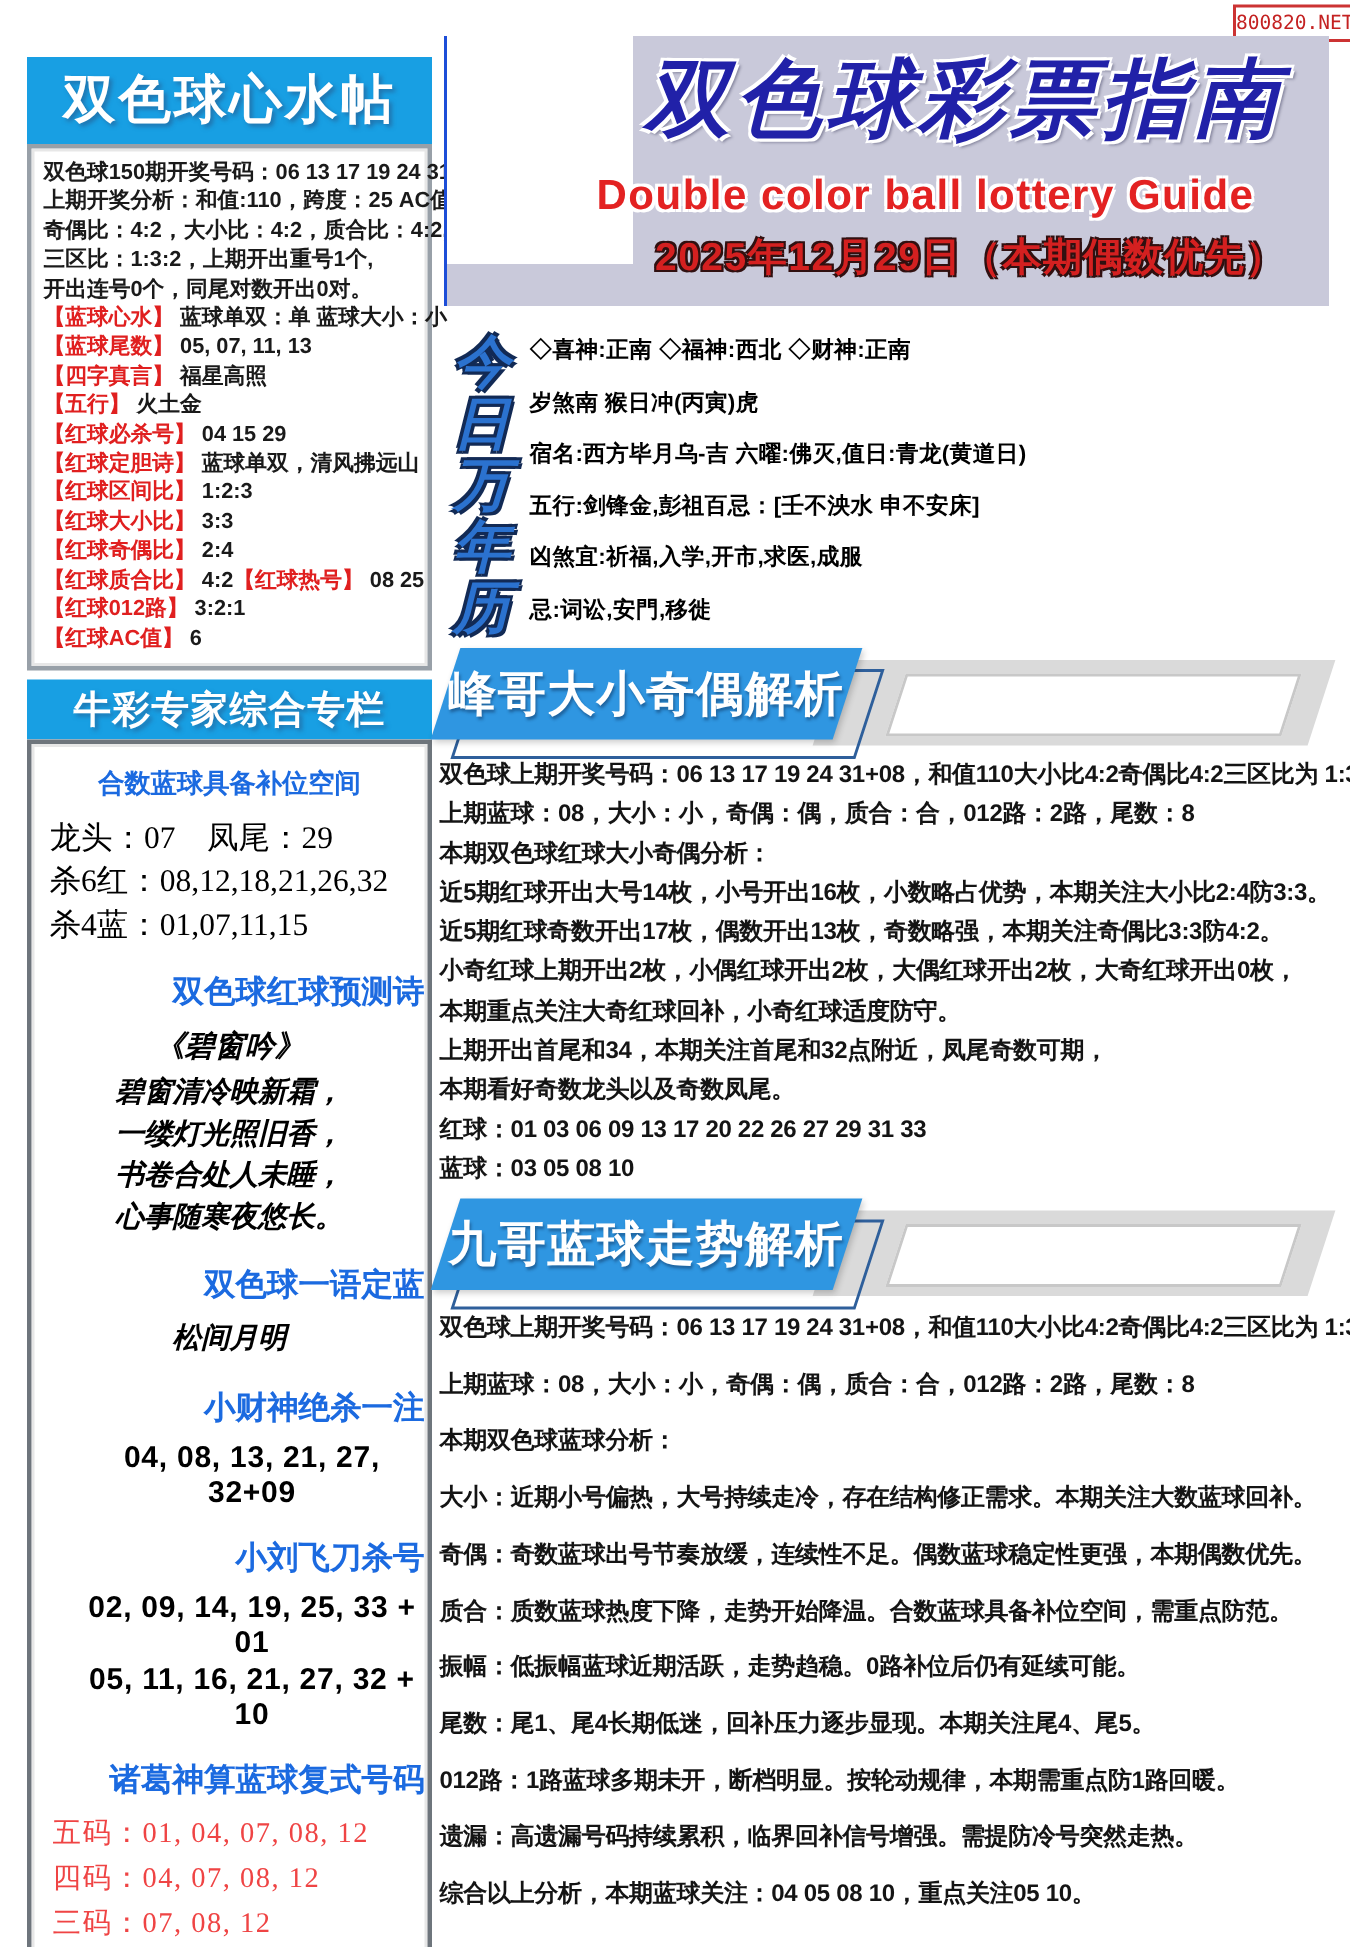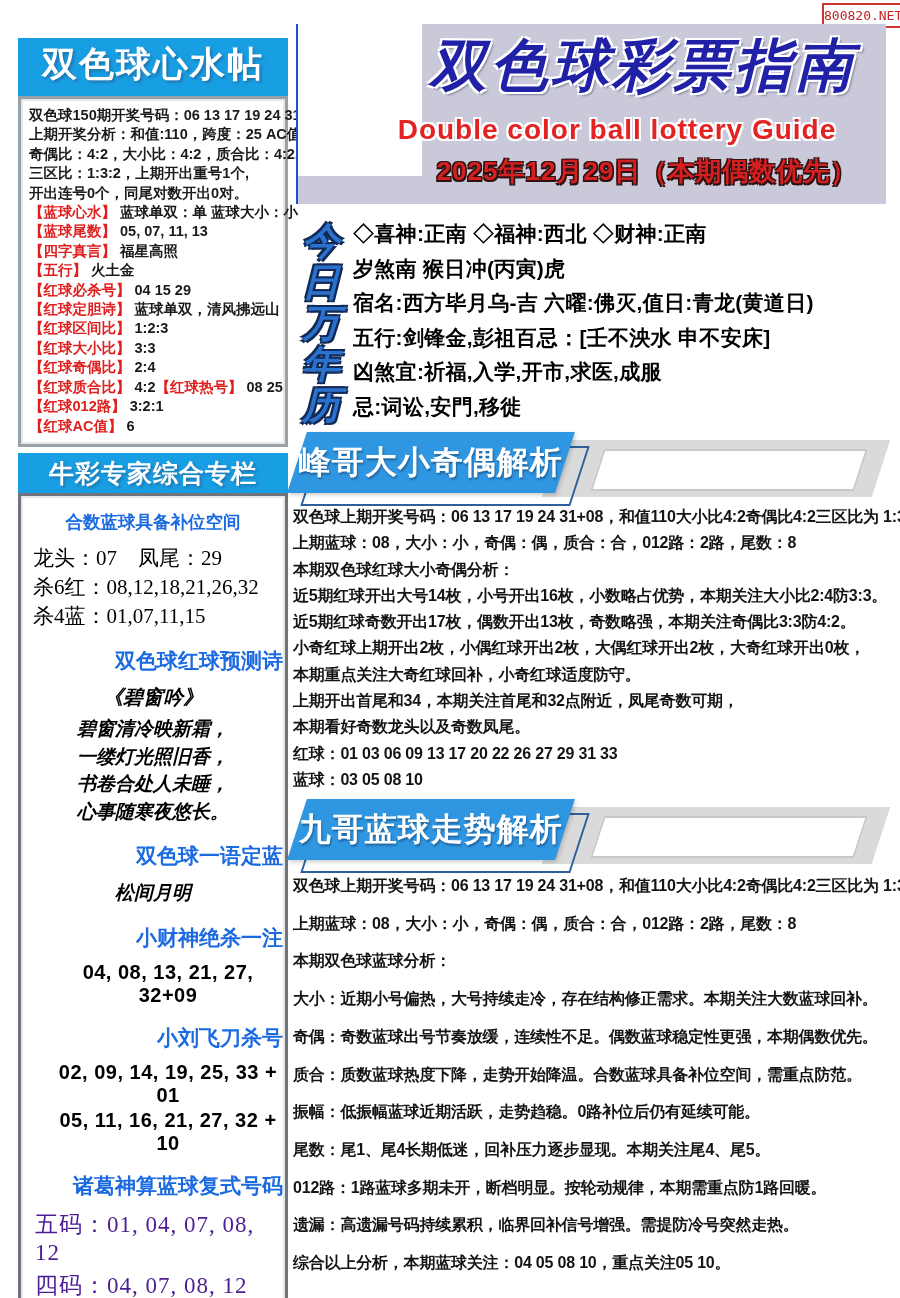--- a/index.html
+++ b/index.html
@@ -8,34 +8,34 @@
     font-family:"Liberation Sans",sans-serif;color:#111;overflow:hidden;
   }
   
   .panel{position:absolute;left:18px;width:270px;}
   #panel1{top:38px;}
   #panel2{top:453px;}
   .p-head{
     background:#189fe3;color:#fff;text-align:center;font-weight:bold;
     text-shadow:2px 2px 3px rgba(40,80,130,.55);letter-spacing:2px;
   }
-  #panel1 .p-head{height:58px;line-height:58px;font-size:35px;font-family:Liberation Mono, monospace;}
+  #panel1 .p-head{height:58px;line-height:58px;font-size:35px;}
   #panel2 .p-head{height:40px;line-height:40px;font-size:25px;letter-spacing:1px;}
   .p-body{background:#fff;border:3px solid #98a0a8;box-shadow:inset 0 0 0 2px #e7e7e7;}
   #panel1 .p-body{padding:7px 4px 8px 8px;font-size:14.5px;font-weight:700;line-height:19.4px;color:#1a1a1a;}
   #panel2 .p-body{border-color:#6e757c;padding:6px 2px 12px 2px;}
   .tag{color:#e01f1f;}
   
   .blue-sub{color:#1b6ae0;font-weight:800;font-size:17.5px;text-align:center;margin:8px 0 10px;}
   .serif-line{font-family:"Liberation Serif",serif;font-size:21px;margin:1px 0 1px 10px;color:#000;}
   .blue-head{color:#1b6ae0;font-weight:700;font-size:21px;text-align:right;margin:17px 0 9px;}
   .poem-title{text-align:center;font-family:"DejaVu Serif",serif;font-style:italic;font-weight:bold;font-size:20px;margin:4px 0;color:#000;}
   .poem{text-align:center;font-family:"DejaVu Serif",serif;font-style:italic;font-weight:bold;font-size:19px;line-height:27.5px;color:#000;}
   .nums{text-align:center;font-size:20px;font-weight:600;margin:2px 0;letter-spacing:.5px;color:#000;padding-left:30px;}
-  .serif-big{font-family:"Liberation Serif",serif;font-size:23px;margin:4px 0 4px 12px;color:#4c1d95;letter-spacing:1px;}
+  .serif-big{font-family:"Liberation Serif",serif;font-size:19px;margin:4px 0 4px 12px;color:#ef4444;letter-spacing:1px;}
   
   #watermark{
     position:absolute;left:822px;top:3px;width:76px;height:21px;border:2px solid #cc3333;
     color:#c42222;font-size:13px;line-height:21px;text-align:center;
     font-family:"DejaVu Sans Mono",monospace;background:#fff;
   }
   
   #masthead{position:absolute;left:296px;top:24px;width:588px;height:180px;background:#c9c9da;border-left:2px solid #1d4ed8;}
   #masthead .white-patch{position:absolute;left:0;top:0;width:124px;height:152px;background:#fff;}
   #title-cn{
@@ -58,21 +58,21 @@
     white-space:nowrap;
   }
   
   #almanac{position:absolute;left:296px;top:216px;width:592px;height:216px;}
   #vert-title{position:absolute;left:0;top:4px;width:50px;text-align:center;}
   #vert-title .vchar{
     font-family:"DejaVu Serif",serif;font-style:italic;font-weight:900;
     font-size:38px;line-height:41px;color:#2b72cf;
     text-shadow:-2px -2px 0 #122a55,2px -2px 0 #122a55,-2px 2px 0 #122a55,2px 2px 0 #122a55;
   }
-  #alm-lines{position:absolute;left:57px;top:1px;width:535px;font-size:21px;font-weight:700;line-height:34.6px;color:#000;white-space:nowrap;letter-spacing:.3px;}
+  #alm-lines{position:absolute;left:57px;top:1px;width:535px;font-size:15px;font-weight:700;line-height:34.6px;color:#000;white-space:nowrap;letter-spacing:.3px;}
   
   .sec-banner{position:absolute;left:293px;width:600px;height:74px;}
   #banner1{top:432px;}
   #banner2{top:799px;}
   .b-shadow{position:absolute;left:258px;top:8px;width:330px;height:57px;background:#dadada;transform:skewX(-18deg);}
   .b-input{position:absolute;left:304px;top:17px;width:260px;height:38px;background:#fff;border:2px solid #c8c8c8;transform:skewX(-18deg);}
   .b-outline{position:absolute;left:17px;top:14px;width:266px;height:56px;border:2px solid #2e5f9b;transform:skewX(-18deg);background:transparent;}
   .b-blue{
     position:absolute;left:4px;top:0;width:268px;height:61px;background:#2f96e1;
     transform:skewX(-18deg);display:flex;align-items:center;justify-content:center;

